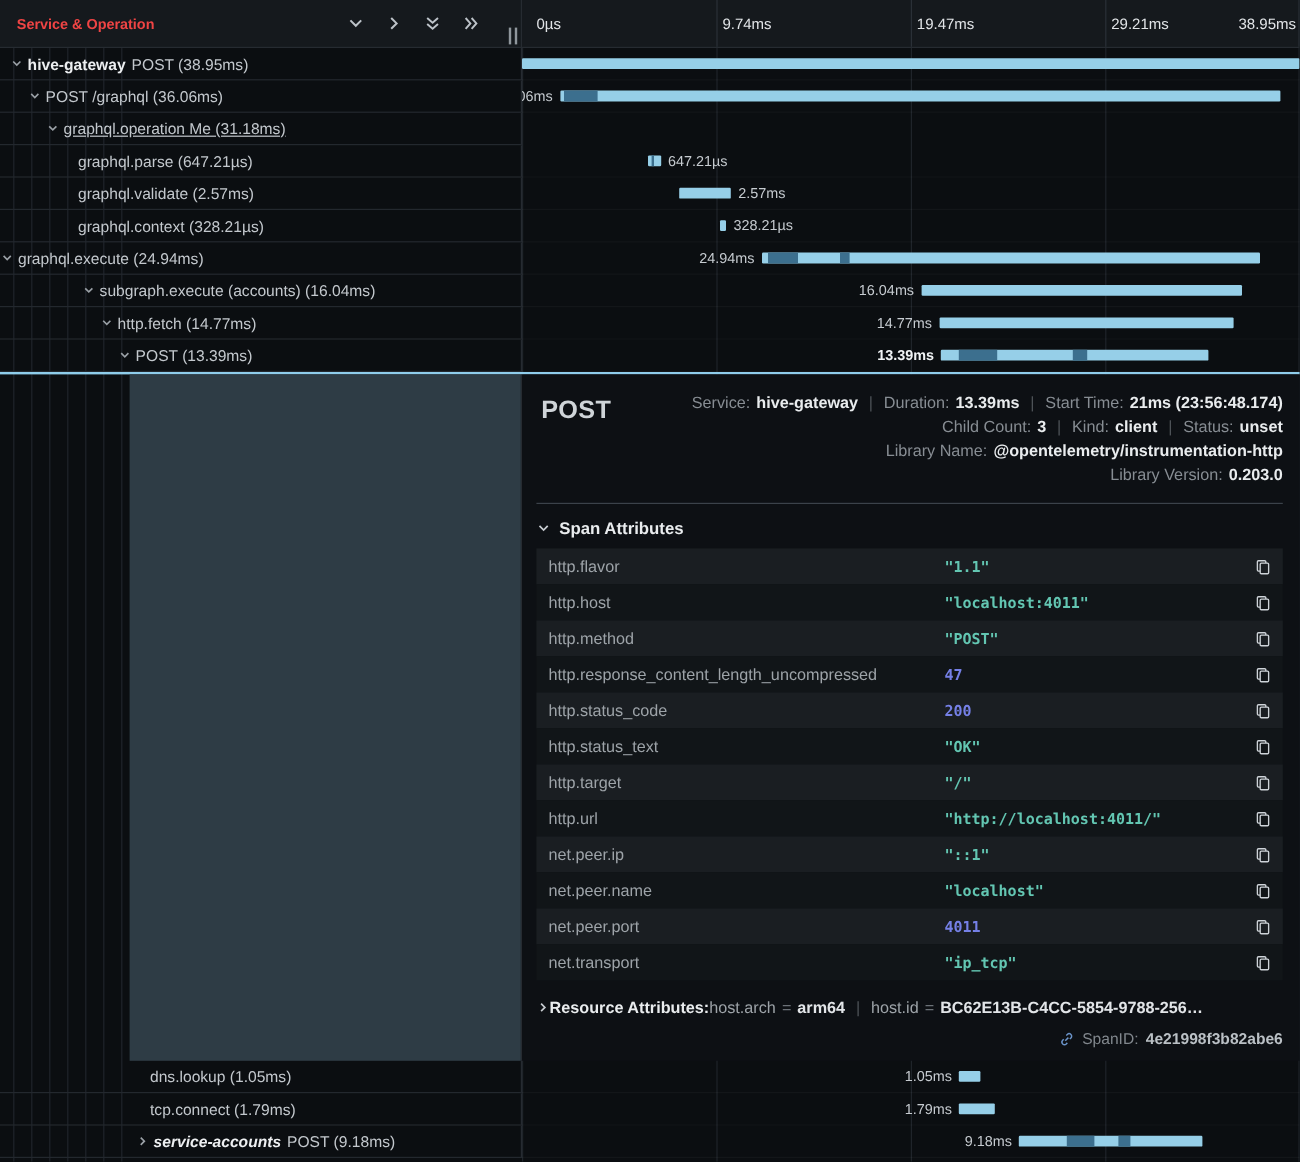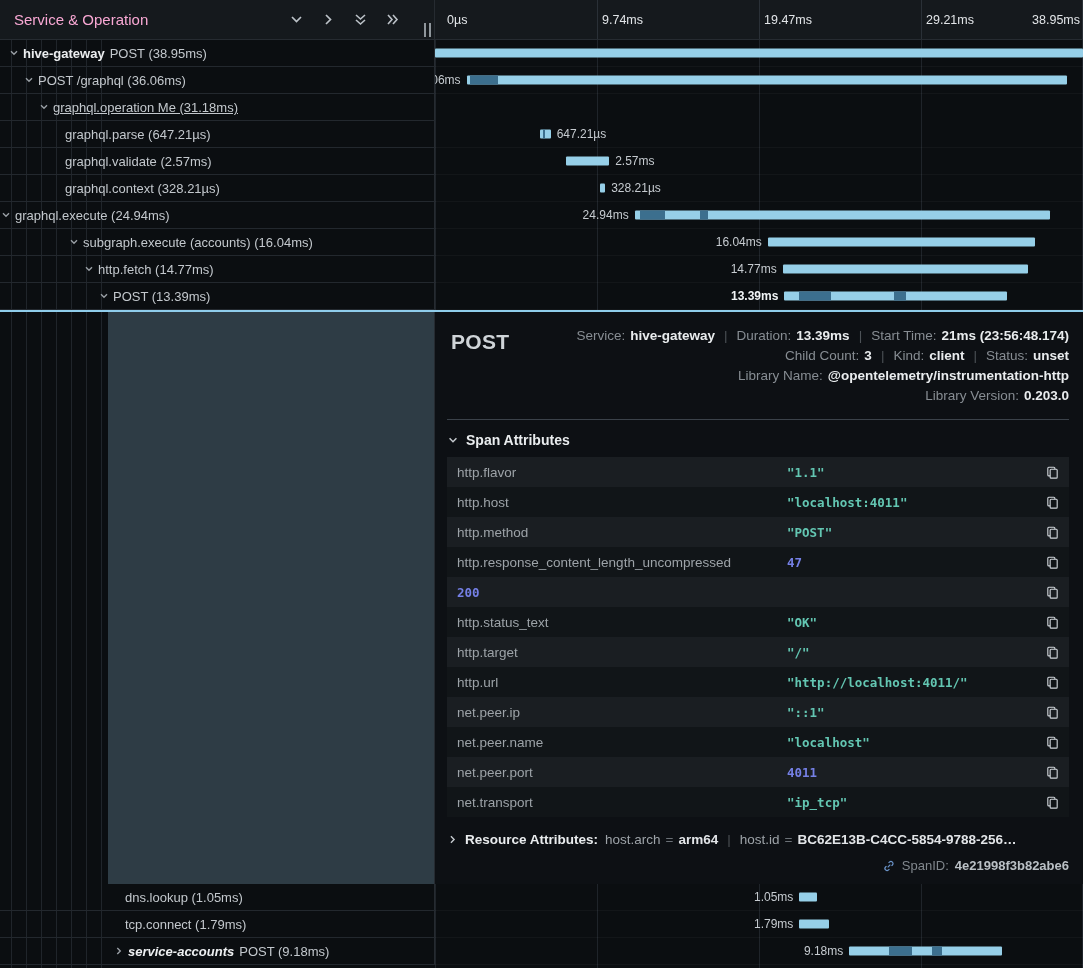--- a/index.html
+++ b/index.html
@@ -20,21 +20,21 @@
   .vline { position:absolute; top:0; bottom:0; width:1px; background:#1f242a; }
 
   .content { position:relative; z-index:1; }
 
   
   .header-row { display:flex; height:40px; }
   .header-left {
     width:435px; background:#15191d; border-bottom:1px solid #262b31; border-right:1px solid #262b31;
     display:flex; align-items:center; padding:0 34px 0 14px; position:relative;
   }
-  .header-title { font-size:15px; font-weight:400; color:#f9a8d4; flex:1; white-space:nowrap; }
+  .header-title { font-size:12px; font-weight:700; color:#ef4444; flex:1; white-space:nowrap; }
   .header-icons { display:flex; gap:17px; align-items:center; }
   .hicon { width:15px; height:15px; display:flex; align-items:center; justify-content:center; cursor:pointer; }
   .splitter { position:absolute; right:3px; top:23px; display:flex; gap:3px; cursor:col-resize; }
   .splitter i { display:block; width:2px; height:14px; background:#8f969c; }
   .header-right { flex:1; background:#15191d; border-bottom:1px solid #262b31; position:relative; }
   .tick-line-h { position:absolute; top:0; bottom:0; width:1px; background:#2a3037; }
   .tick-label { position:absolute; top:50%; transform:translateY(-50%); font-size:12.5px; color:#e2e5e8; white-space:nowrap; }
 
   
   .trace-row { display:flex; height:27px; }
@@ -68,21 +68,21 @@
   .section-head { display:flex; align-items:center; gap:7px; font-size:14px; font-weight:700; color:#e9ecee; margin:2px 0 9px; cursor:pointer; }
   .attr-table { }
   .attr-row { display:flex; align-items:center; height:30px; padding:0 9px 0 10px; }
   .attr-row.odd { background:#1a1e22; }
   .attr-row.even { background:#111518; }
   .attr-key { width:330px; flex:0 0 330px; font-size:13.5px; color:#9da3a8; overflow:hidden; text-overflow:ellipsis; white-space:nowrap; }
   .attr-val { flex:1; font-family:"DejaVu Sans Mono", monospace; font-size:12.5px; font-weight:700; white-space:nowrap; overflow:hidden; }
   .attr-val.string { color:#63c6b2; }
   .attr-val.number { color:#7580e6; }
   .copy-btn { width:20px; flex:0 0 20px; display:flex; justify-content:flex-end; cursor:pointer; }
-  .resource-line { margin-top:15px; font-size:13.5px; display:flex; align-items:center; gap:7px; white-space:nowrap; overflow:hidden; }
+  .resource-line { margin-top:15px; font-size:13.5px; display:flex; align-items:center; white-space:nowrap; overflow:hidden; }
   .res-title { font-weight:700; color:#e9ecee; }
   .res-key { color:#9da3a8; }
   .res-eq { color:#6b7177; margin:0 5px; }
   .res-val { color:#e2e5e8; font-weight:700; }
   .spanid-line { margin-top:11px; display:flex; justify-content:flex-end; align-items:center; gap:6px; font-size:13px; color:#81878d; }
   .spanid-val { color:#bac0c5; font-weight:600; }
 </style>
 </head>
 <body>
 
@@ -345,20 +345,21 @@
               <span class="attr-key">http.response_content_length_uncompressed</span>
               <span class="attr-val number">47</span>
               <span class="copy-btn">
                 <svg width="15" height="15" viewBox="0 0 16 16" fill="none" stroke="#ced3d8" stroke-width="1.2">
                   <rect x="5.5" y="4.5" width="7.5" height="9.5" rx="1"></rect>
                   <path d="M10.5 4.5V3.4a1 1 0 0 0-1-1H4a1 1 0 0 0-1 1v7.2a1 1 0 0 0 1 1h1.5"></path>
                 </svg>
               </span>
             </div>
             <div class="attr-row odd">
+              <span class="attr-key">http.status_code</span>
               <span class="attr-val number">200</span>
               <span class="copy-btn">
                 <svg width="15" height="15" viewBox="0 0 16 16" fill="none" stroke="#ced3d8" stroke-width="1.2">
                   <rect x="5.5" y="4.5" width="7.5" height="9.5" rx="1"></rect>
                   <path d="M10.5 4.5V3.4a1 1 0 0 0-1-1H4a1 1 0 0 0-1 1v7.2a1 1 0 0 0 1 1h1.5"></path>
                 </svg>
               </span>
             </div>
             <div class="attr-row even">
               <span class="attr-key">http.status_text</span>

